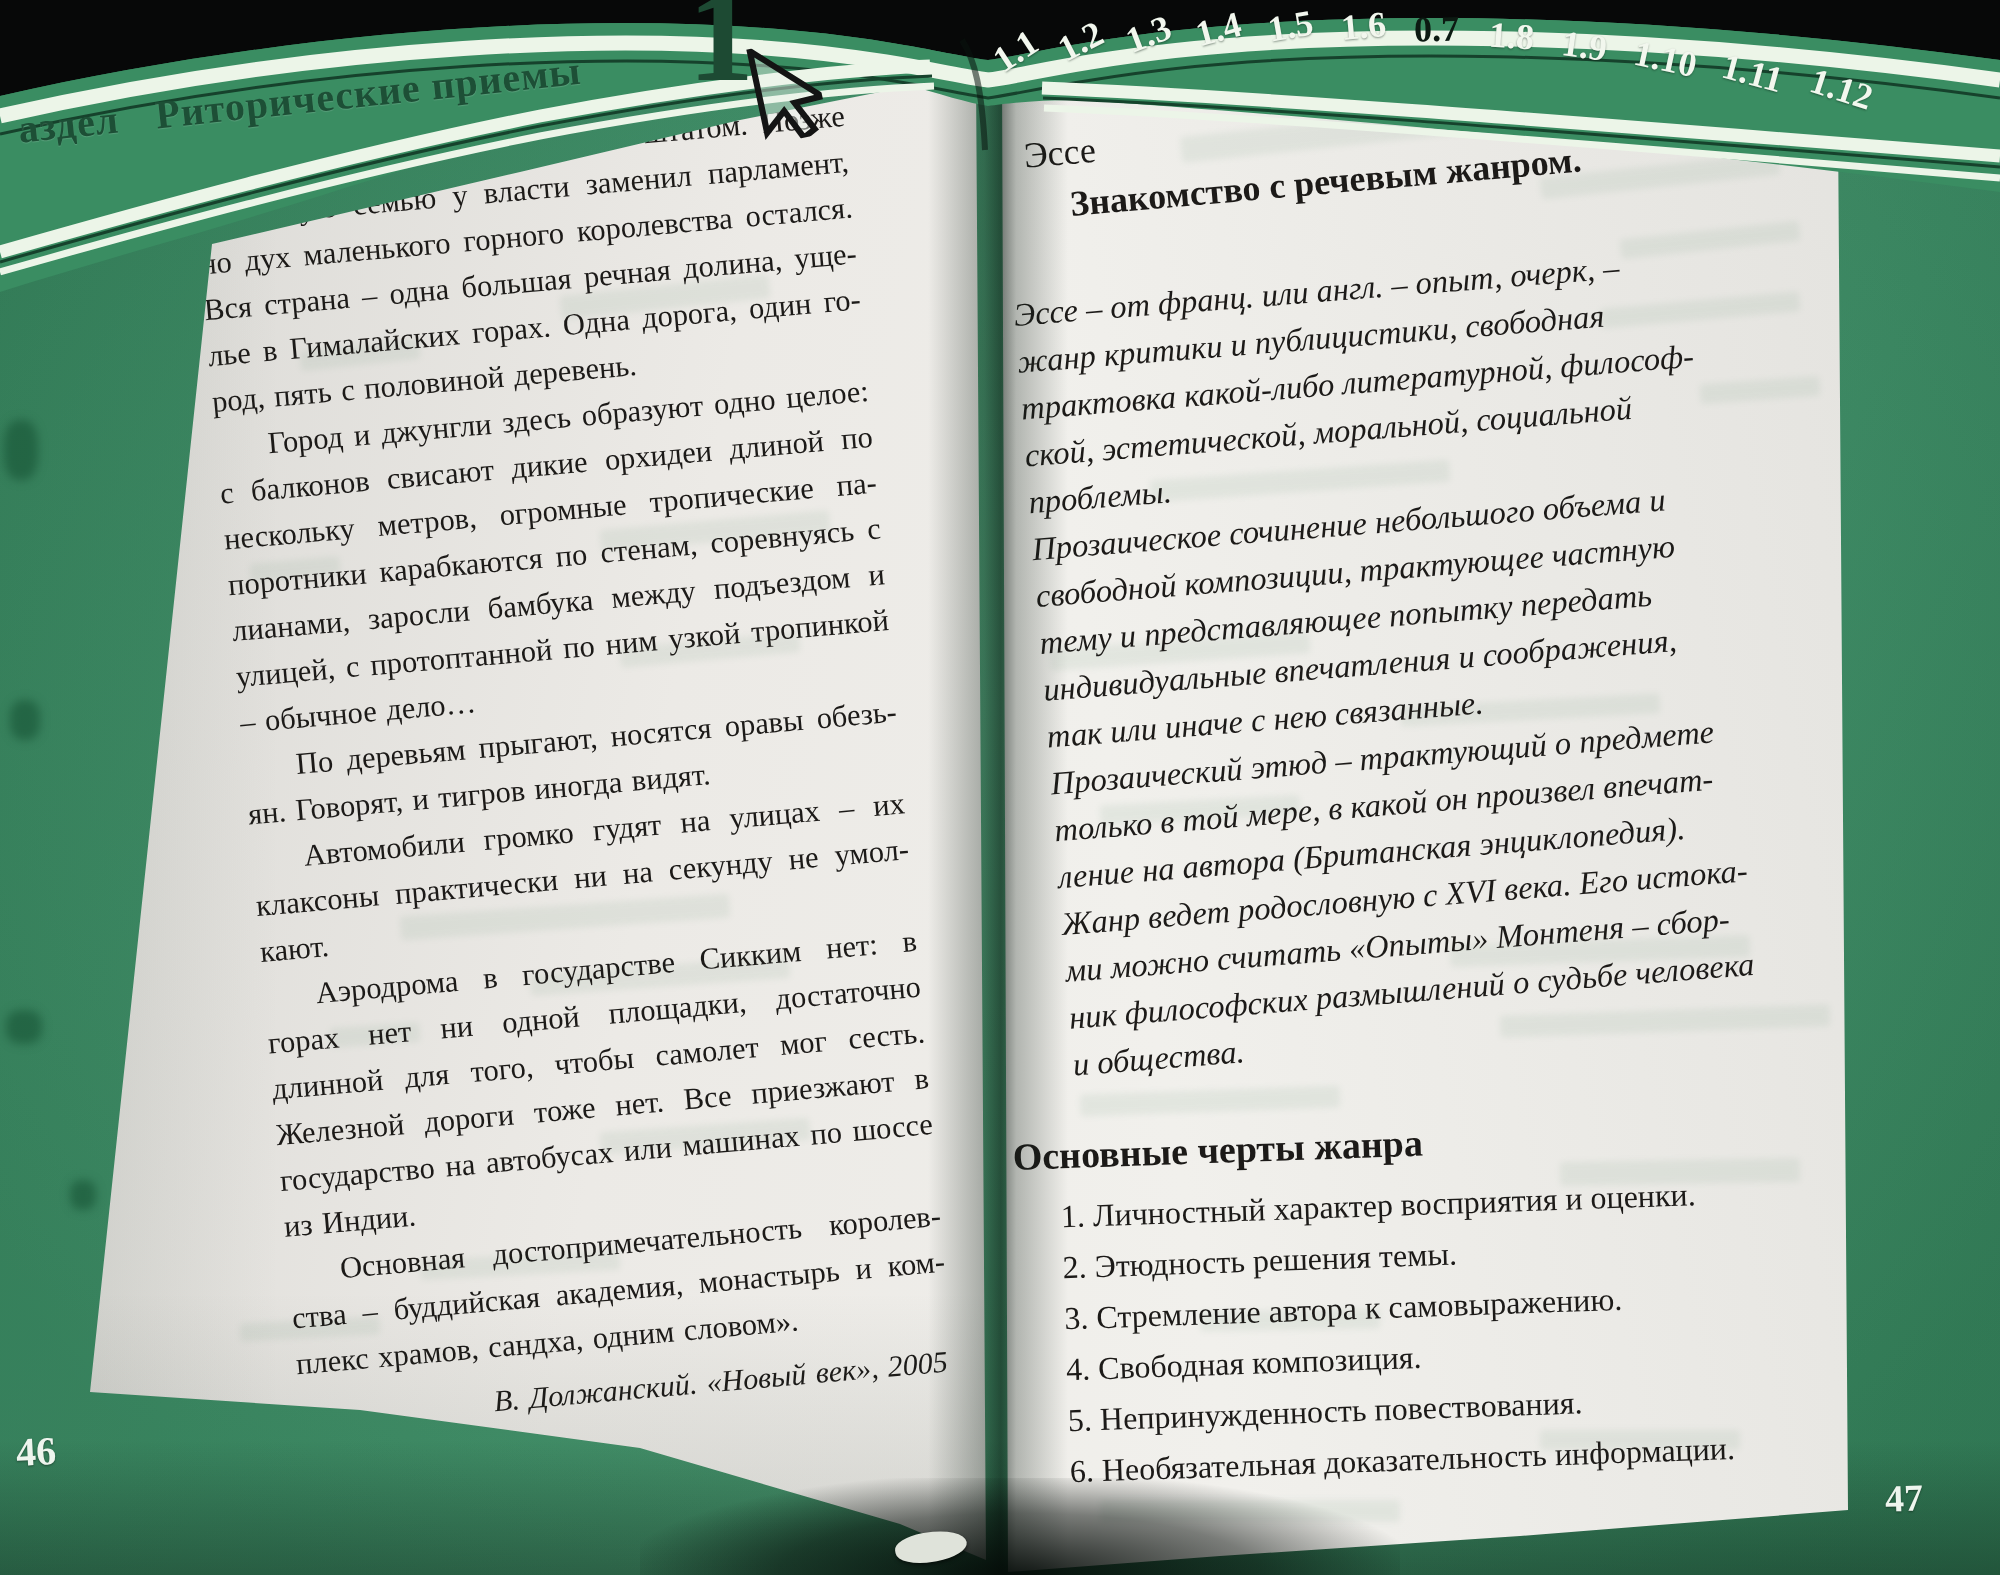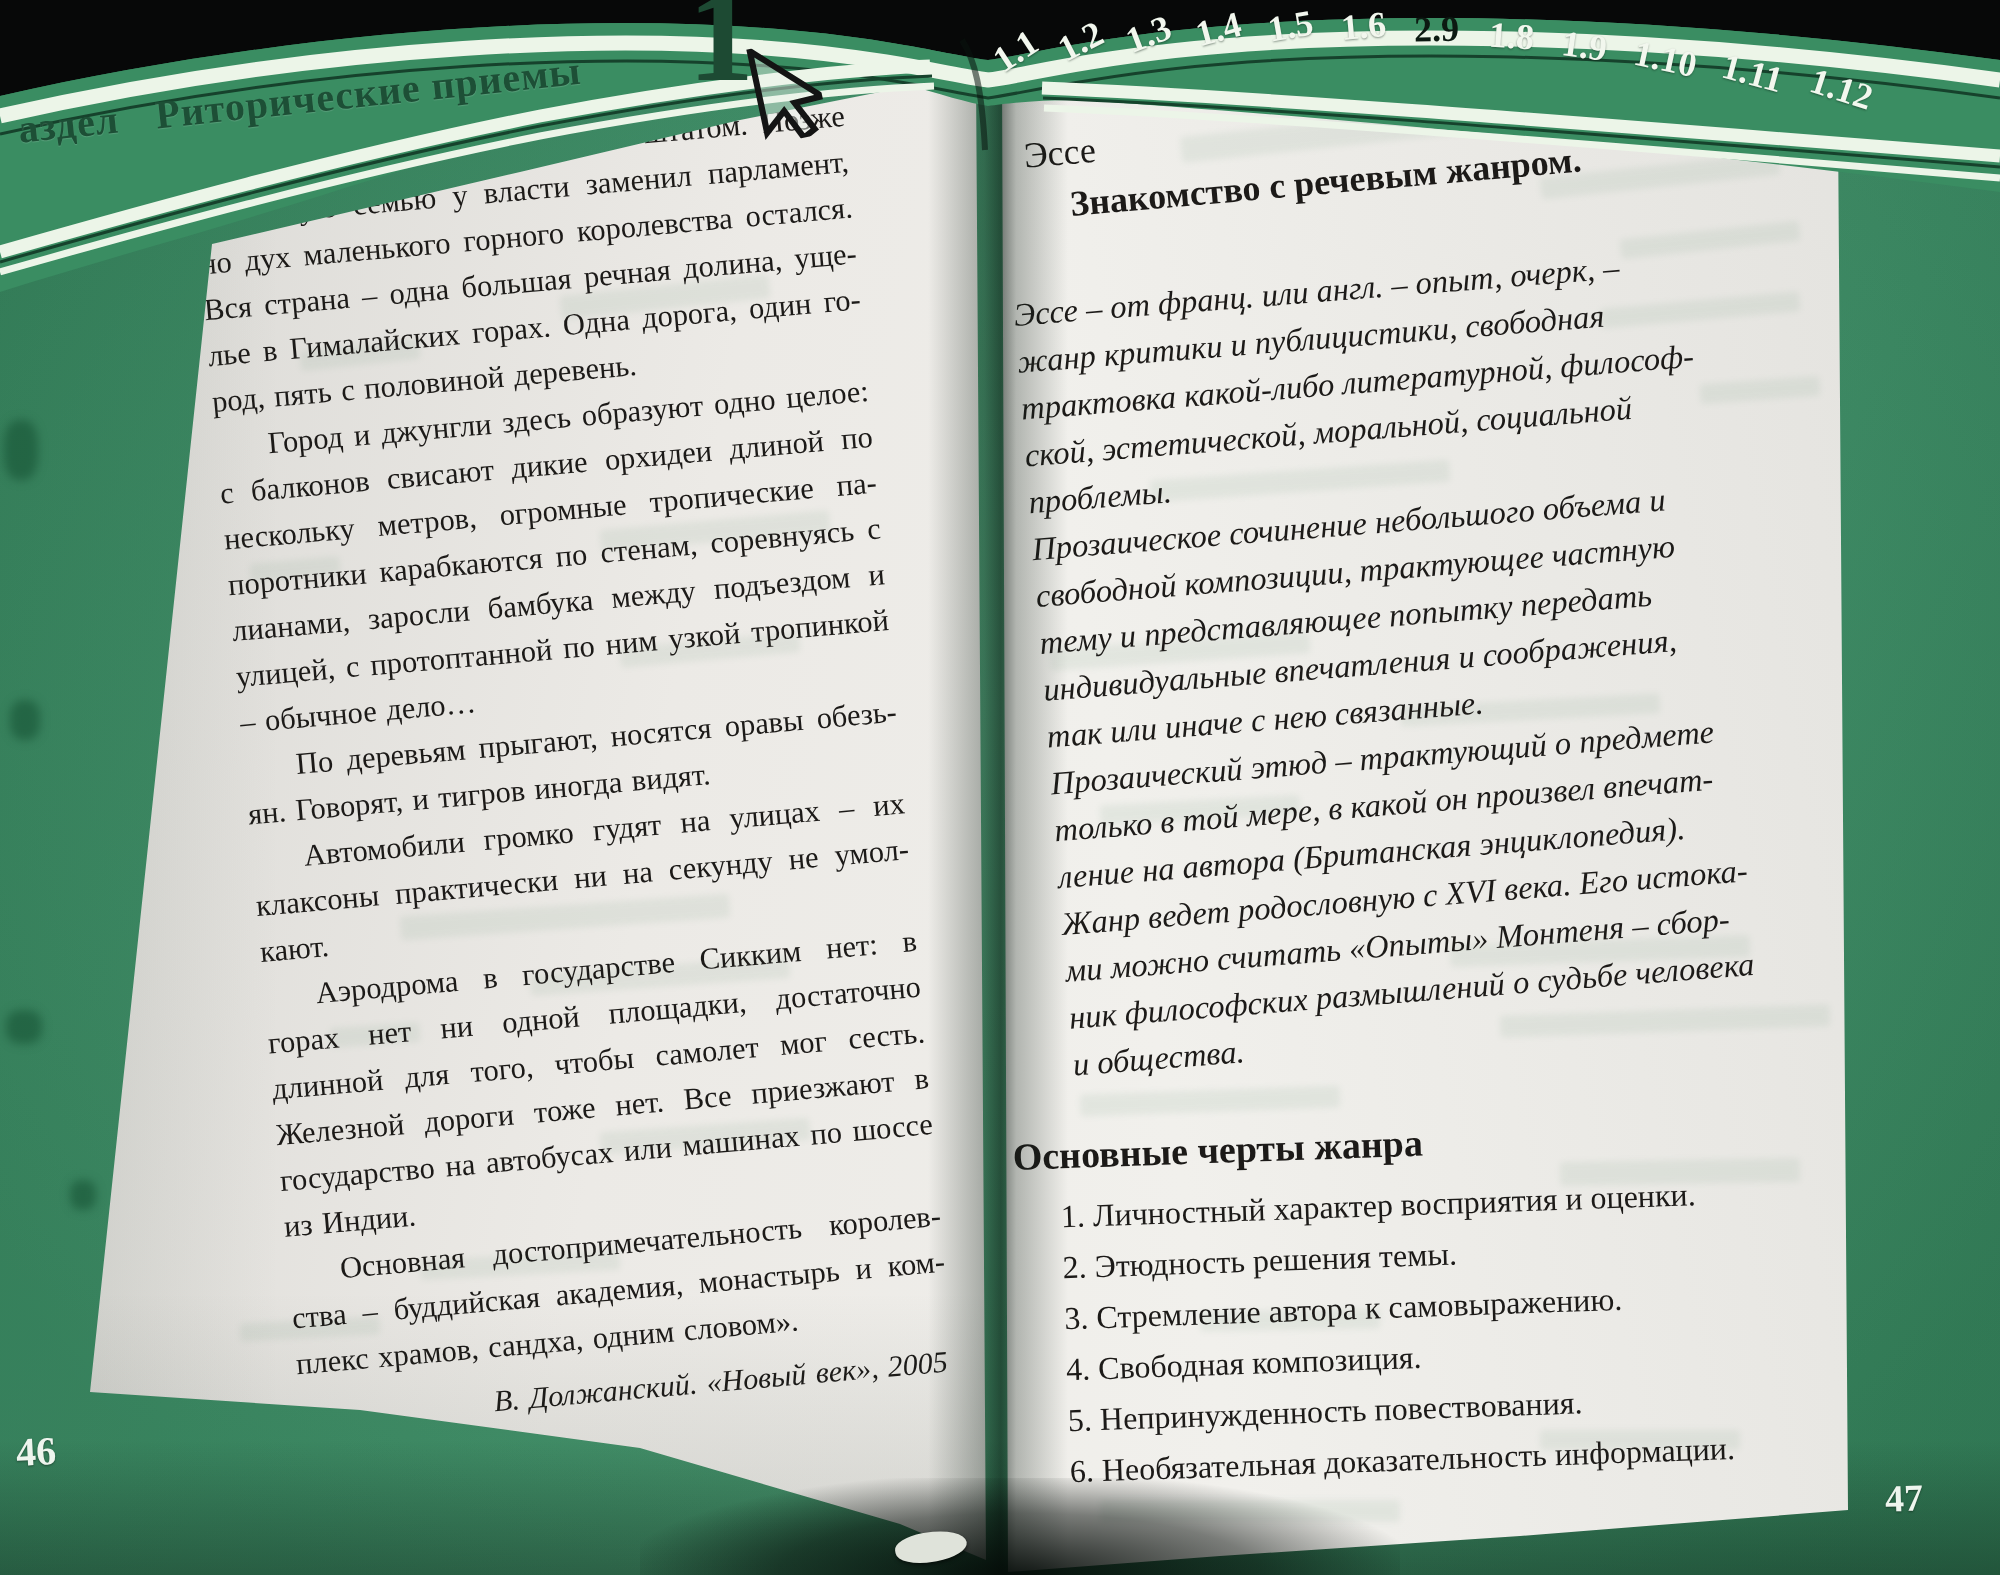--- a/index.html
+++ b/index.html
@@ -175,21 +175,21 @@
     <span>Риторические приемы</span>
   </div>
   <div id="chapter-number" class="abs">1</div>
   <div id="tabs" class="abs">
       <span class="tab" style="left: 993px; top: 30px; transform: rotate(-33deg);">1.1</span>
       <span class="tab" style="left: 1058px; top: 20px; transform: rotate(-27deg);">1.2</span>
       <span class="tab" style="left: 1126px; top: 13px; transform: rotate(-21deg);">1.3</span>
       <span class="tab" style="left: 1196px; top: 8px; transform: rotate(-15deg);">1.4</span>
       <span class="tab" style="left: 1268px; top: 5px; transform: rotate(-10deg);">1.5</span>
       <span class="tab" style="left: 1341px; top: 5px; transform: rotate(-5deg);">1.6</span>
-      <span class="tab active" style="left: 1414px; top: 8px; transform: rotate(-1deg);">2.9</span>
+      <span class="tab active" style="left: 1414px; top: 8px; transform: rotate(-1deg);">0.7</span>
       <span class="tab" style="left: 1489px; top: 15px; transform: rotate(4deg);">1.8</span>
       <span class="tab" style="left: 1562px; top: 25px; transform: rotate(8deg);">1.9</span>
       <span class="tab" style="left: 1634px; top: 38px; transform: rotate(12deg);">1.10</span>
       <span class="tab" style="left: 1722px; top: 52px; transform: rotate(15deg);">1.11</span>
       <span class="tab" style="left: 1810px; top: 68px; transform: rotate(18deg);">1.12</span>
     </div>
 
   <div id="pagenum-46" class="abs pagenum">46</div>
   <div id="pagenum-47" class="abs pagenum">47</div>
 

